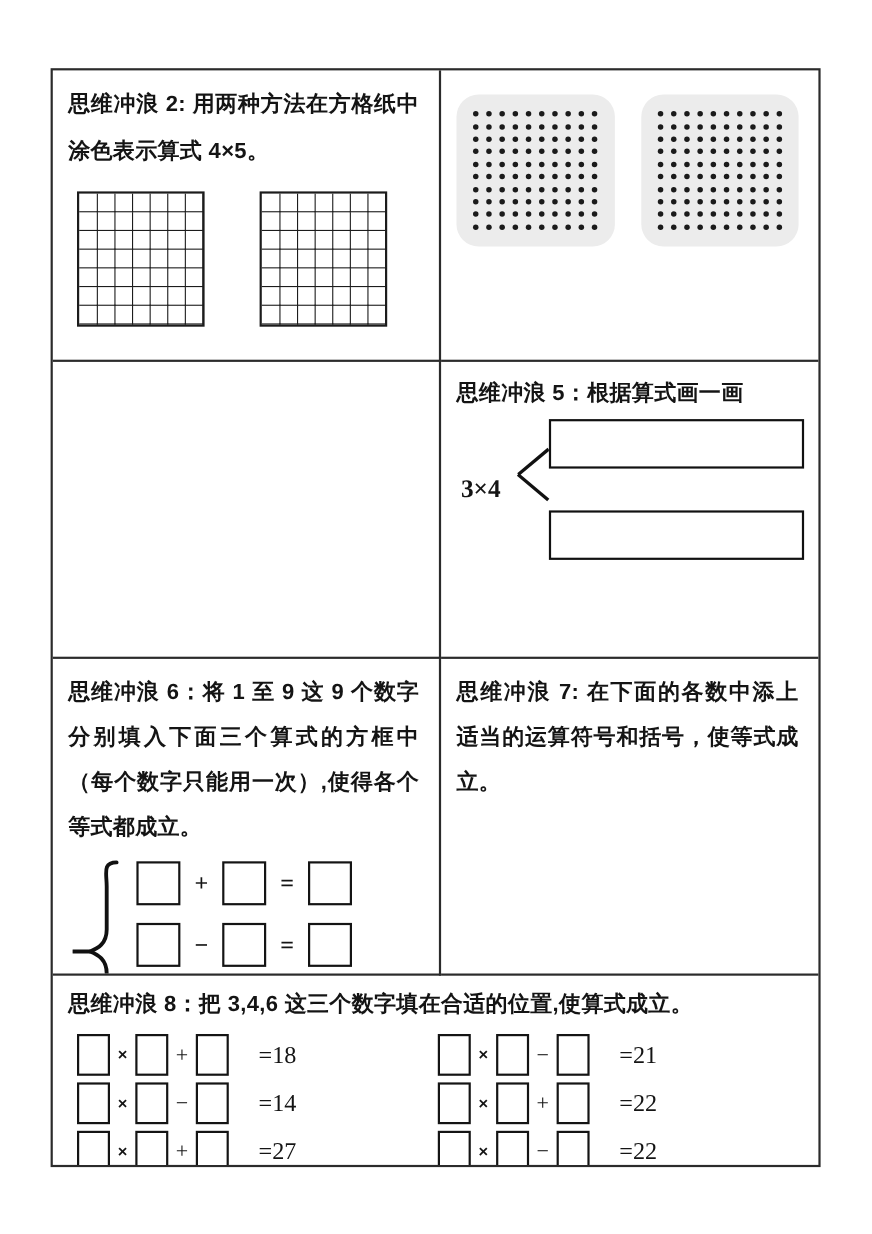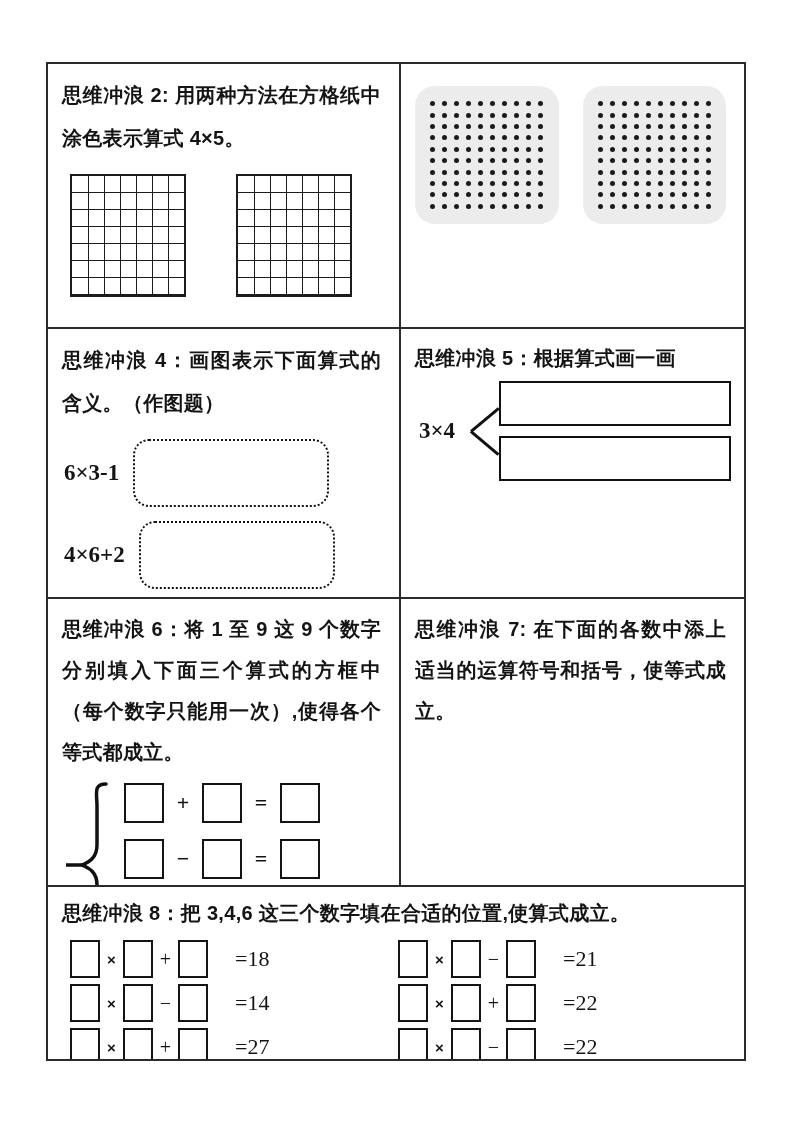--- a/index.html
+++ b/index.html
@@ -23,21 +23,21 @@
   
   .mats{display:flex;gap:24px;margin-top:12px;}
   .dot-mat{width:150px;height:138px;background:#ececec;border-radius:20px;
            display:grid;padding:12px;box-sizing:border-box;}
   .dot{width:5px;height:5px;border-radius:50%;background:#1b1b1b;place-self:center;}
   
   .draw-row{display:flex;align-items:center;gap:14px;margin-top:14px;margin-left:2px;}
   .expr{font-family:"Liberation Serif",serif;font-weight:700;font-size:23px;white-space:nowrap;}
   .dotted-box{width:196px;height:68px;border:2.5px dotted #111;border-radius:16px;box-sizing:border-box;}
   
-  .d-group{position:relative;height:100px;margin-top:4px;margin-bottom:8px;}
+  .d-group{position:relative;height:128px;margin-top:4px;margin-bottom:8px;}
   .d-label{position:absolute;left:4px;top:50%;transform:translateY(-50%);
            font-family:"Liberation Serif",serif;font-weight:700;font-size:23px;}
   .d-box{position:absolute;left:84px;width:232px;height:45px;border:2.5px solid #111;
          box-sizing:border-box;background:#fff;}
   .d-box.top{top:0;} .d-box.bot{bottom:0;}
   .conn{position:absolute;left:56px;top:49px;width:36px;height:2.5px;background:#111;
         transform-origin:left center;}
   .conn.up{transform:rotate(-40deg);} .conn.down{transform:rotate(40deg);}
   
   .eq-block{position:relative;margin-left:62px;margin-top:10px;}
@@ -377,31 +377,20 @@
             <span class="dot"></span>
             <span class="dot"></span>
             <span class="dot"></span>
             <span class="dot"></span>
             <span class="dot"></span>
           </div>
         </div>
     </div>
 
     <div class="cell br bb">
-      <p class="title">思维冲浪 4：画图表示下面算式的含义。（作图题）</p>
-      <div>
-          <div class="draw-row">
-            <span class="expr">6×3-1</span>
-            <div class="dotted-box"></div>
-          </div>
-          <div class="draw-row">
-            <span class="expr">4×6+2</span>
-            <div class="dotted-box"></div>
-          </div>
-        </div>
     </div>
 
     <div class="cell bb">
       <p class="title" style="line-height:1.9;">思维冲浪 5：根据算式画一画</p>
       <div>
           <div class="d-group">
             <span class="d-label">3×4</span>
             <div class="conn up"></div>
             <div class="conn down"></div>
             <div class="d-box top"></div>

